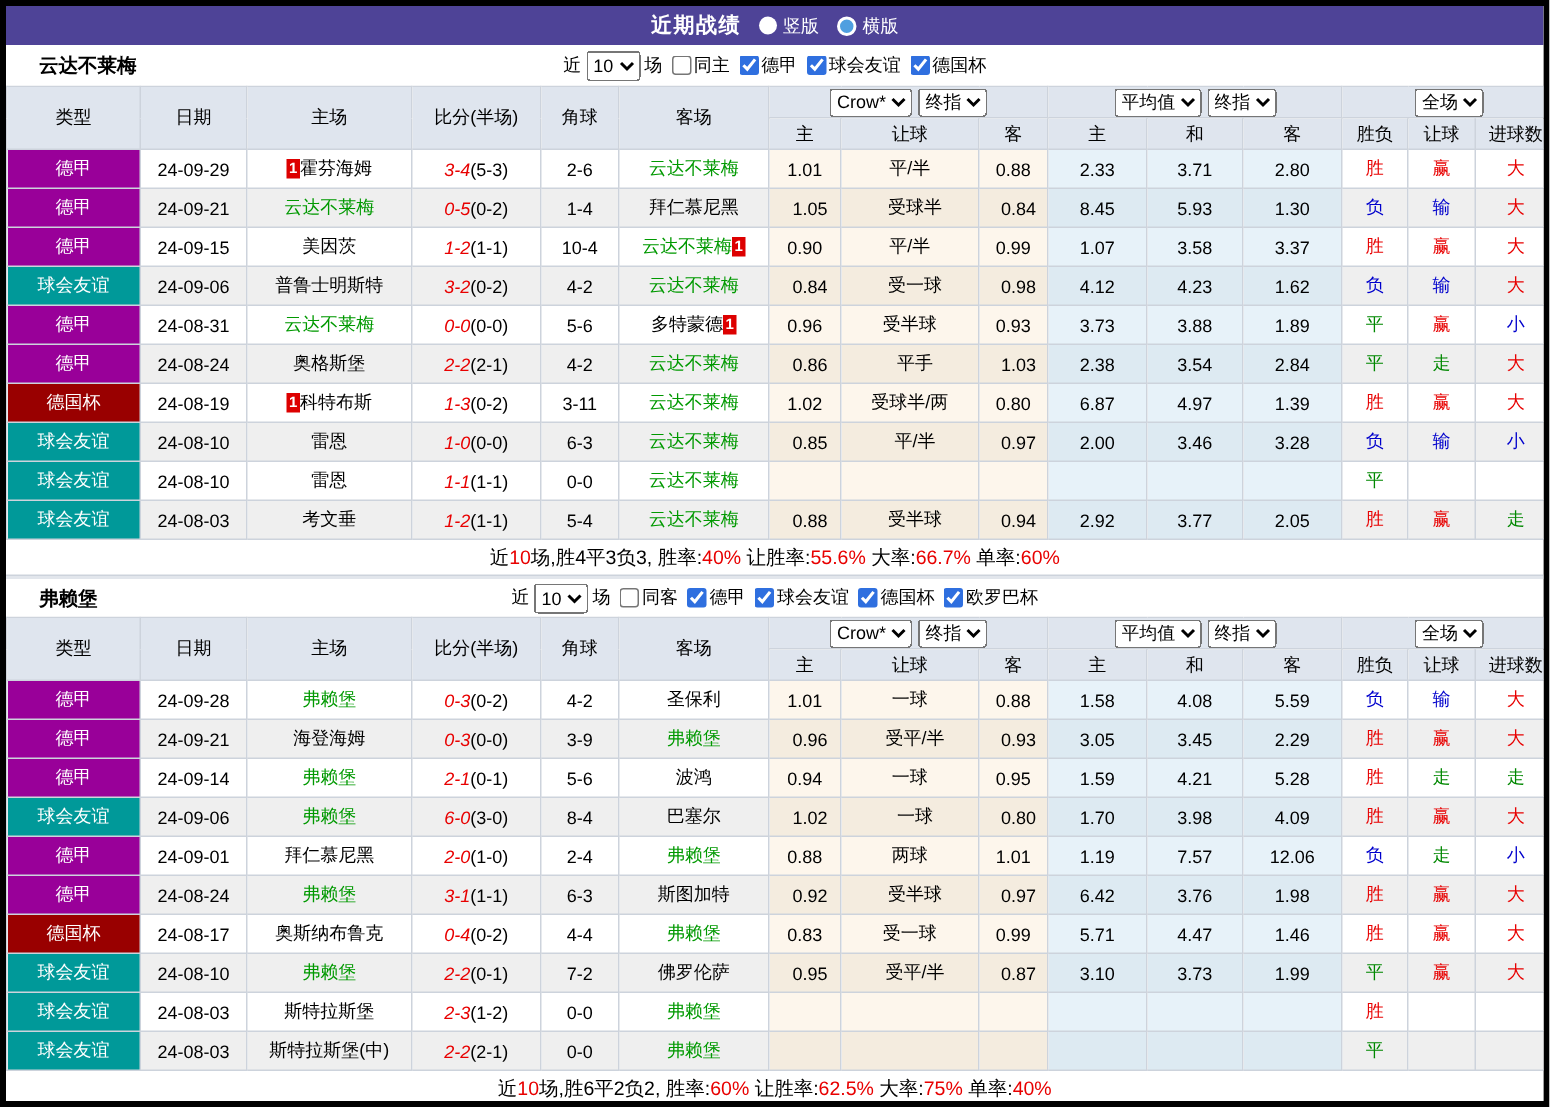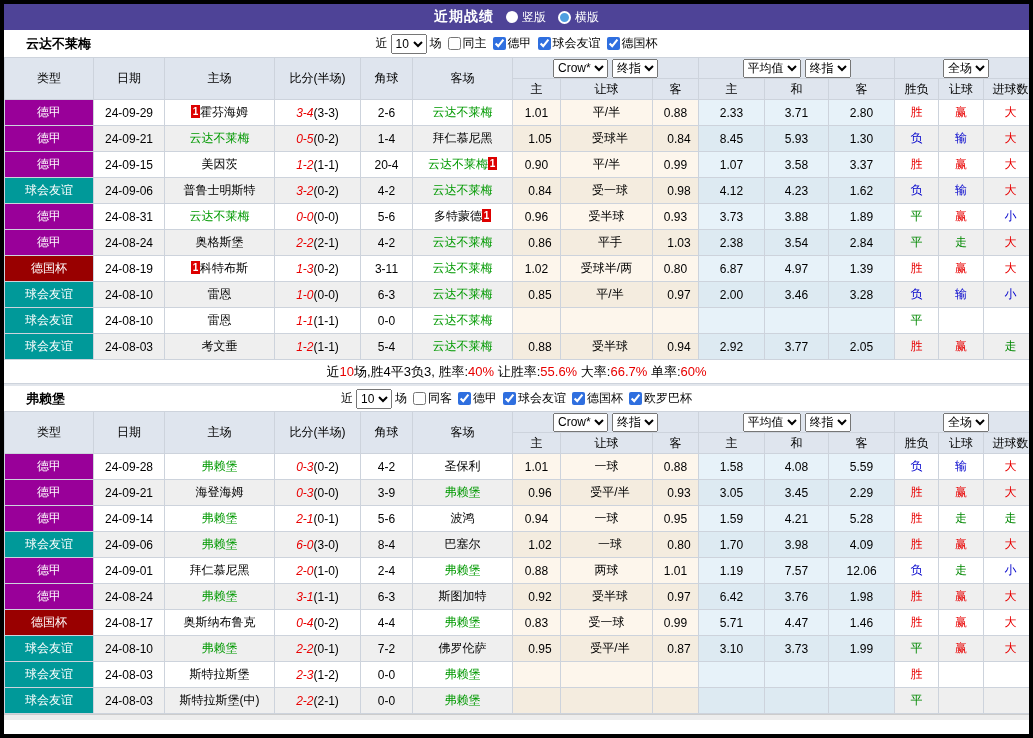--- a/index.html
+++ b/index.html
@@ -140,21 +140,21 @@
               <th>胜负</th>
               <th>让球</th>
               <th>进球数</th>
             </tr>
           </thead>
           <tbody>
             <tr>
               <td class="type" style="background: rgb(153, 0, 153);">德甲</td>
               <td>24-09-29</td>
               <td class="team"><span class="badge">1</span><span>霍芬海姆</span></td>
-              <td class="score"><span class="ft">3-4</span><span class="ht">(3-3)</span></td>
+              <td class="score"><span class="ft">3-4</span><span class="ht">(5-3)</span></td>
               <td>2-6</td>
               <td class="team"><span class="focus">云达不莱梅</span></td>
               <td class="tint-odds">1.01</td>
               <td class="tint-odds">平/半</td>
               <td class="tint-odds">0.88</td>
               <td class="tint-avg">2.33</td>
               <td class="tint-avg">3.71</td>
               <td class="tint-avg">2.80</td>
               <td class="res-r">胜</td>
               <td class="res-r">赢</td>
@@ -175,21 +175,21 @@
               <td class="tint-avg">1.30</td>
               <td class="res-b">负</td>
               <td class="res-b">输</td>
               <td class="res-r">大</td>
             </tr>
             <tr>
               <td class="type" style="background: rgb(153, 0, 153);">德甲</td>
               <td>24-09-15</td>
               <td class="team"><span>美因茨</span></td>
               <td class="score"><span class="ft">1-2</span><span class="ht">(1-1)</span></td>
-              <td>20-4</td>
+              <td>10-4</td>
               <td class="team"><span class="focus">云达不莱梅</span><span class="badge">1</span></td>
               <td class="tint-odds">0.90</td>
               <td class="tint-odds">平/半</td>
               <td class="tint-odds">0.99</td>
               <td class="tint-avg">1.07</td>
               <td class="tint-avg">3.58</td>
               <td class="tint-avg">3.37</td>
               <td class="res-r">胜</td>
               <td class="res-r">赢</td>
               <td class="res-r">大</td>
@@ -554,16 +554,17 @@
               <td class="tint-odds"></td>
               <td class="tint-avg"></td>
               <td class="tint-avg"></td>
               <td class="tint-avg"></td>
               <td class="res-g">平</td>
               <td></td>
               <td></td>
             </tr>
           </tbody>
         </table>
+        <div class="summary"><span>近</span><span class="red">10</span><span>场,胜6平2负2, 胜率:</span><span class="red">60%</span><span> 让胜率:</span><span class="red">62.5%</span><span> 大率:</span><span class="red">75%</span><span> 单率:</span><span class="red">40%</span></div>
       </div>
     </div>
   <div class="bottom-strip"></div>
 </div>
 
 </body></html>

